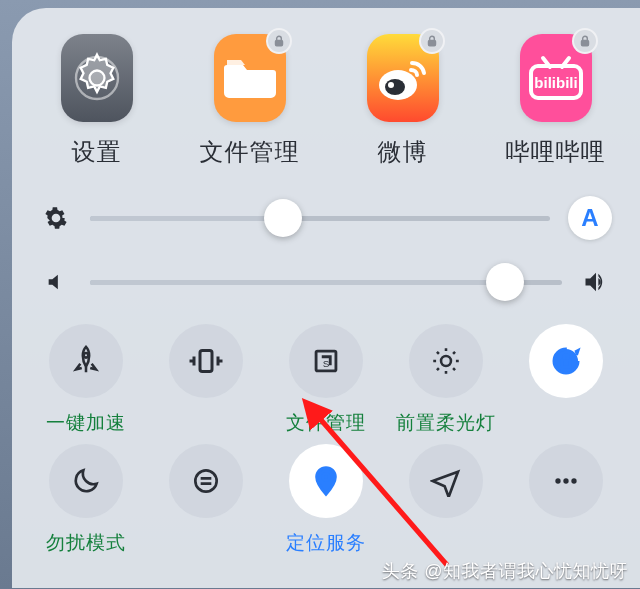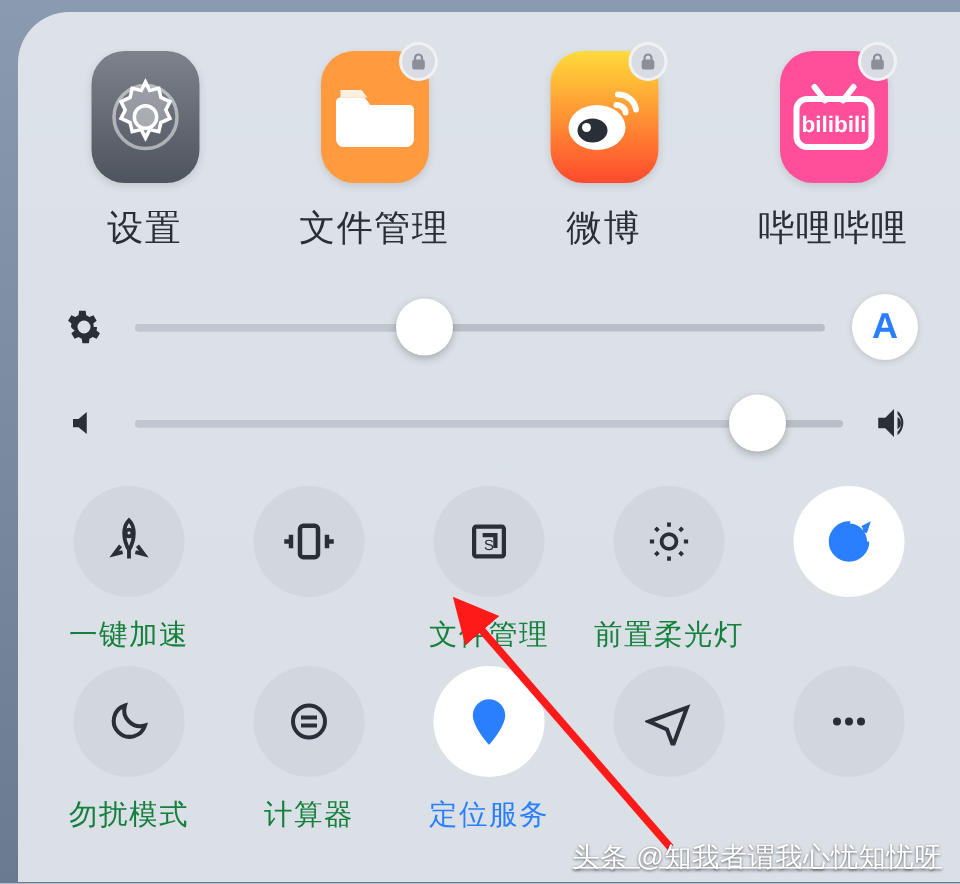--- a/index.html
+++ b/index.html
@@ -159,21 +159,20 @@
       position: absolute;
       bottom: 6px;
       right: 12px;
       color: #fff;
       font-size: 18px;
       text-shadow: 0 1px 2px rgba(0,0,0,0.6);
       display: flex;
       align-items: center;
       gap: 4px;
       letter-spacing: 0.5px;
-      text-decoration: underline;
     }
     .toggles.second { margin-top: 8px; }
     .toggles.second .toggle-label { margin-bottom: -10px; }
   </style>
 </head>
 <body>
 
 <div class="panel">
 
   <div class="apps-row">
@@ -332,21 +331,20 @@
       </div>
       <div class="toggle-label">勿扰模式</div>
     </div>
     <div class="toggle">
       <div class="toggle-btn">
         <svg width="32" height="32" viewBox="0 0 24 24" fill="none" stroke="#2a2e36" stroke-width="2">
             <circle cx="12" cy="12" r="8"></circle>
             <path d="M8 10h8M8 14h8"></path>
           </svg>
       </div>
-      <div class="toggle-label">计算器</div>
     </div>
     <div class="toggle">
       <div class="toggle-btn active active-blue">
         <svg width="32" height="32" viewBox="0 0 24 24" fill="none" stroke="#2a7fff" stroke-width="2.2">
             <path d="M12 2a7 7 0 00-7 7c0 5 7 13 7 13s7-8 7-13a7 7 0 00-7-7z"></path>
             <circle cx="12" cy="9" r="2.5"></circle>
           </svg>
       </div>
       <div class="toggle-label blue">定位服务</div>
     </div>

